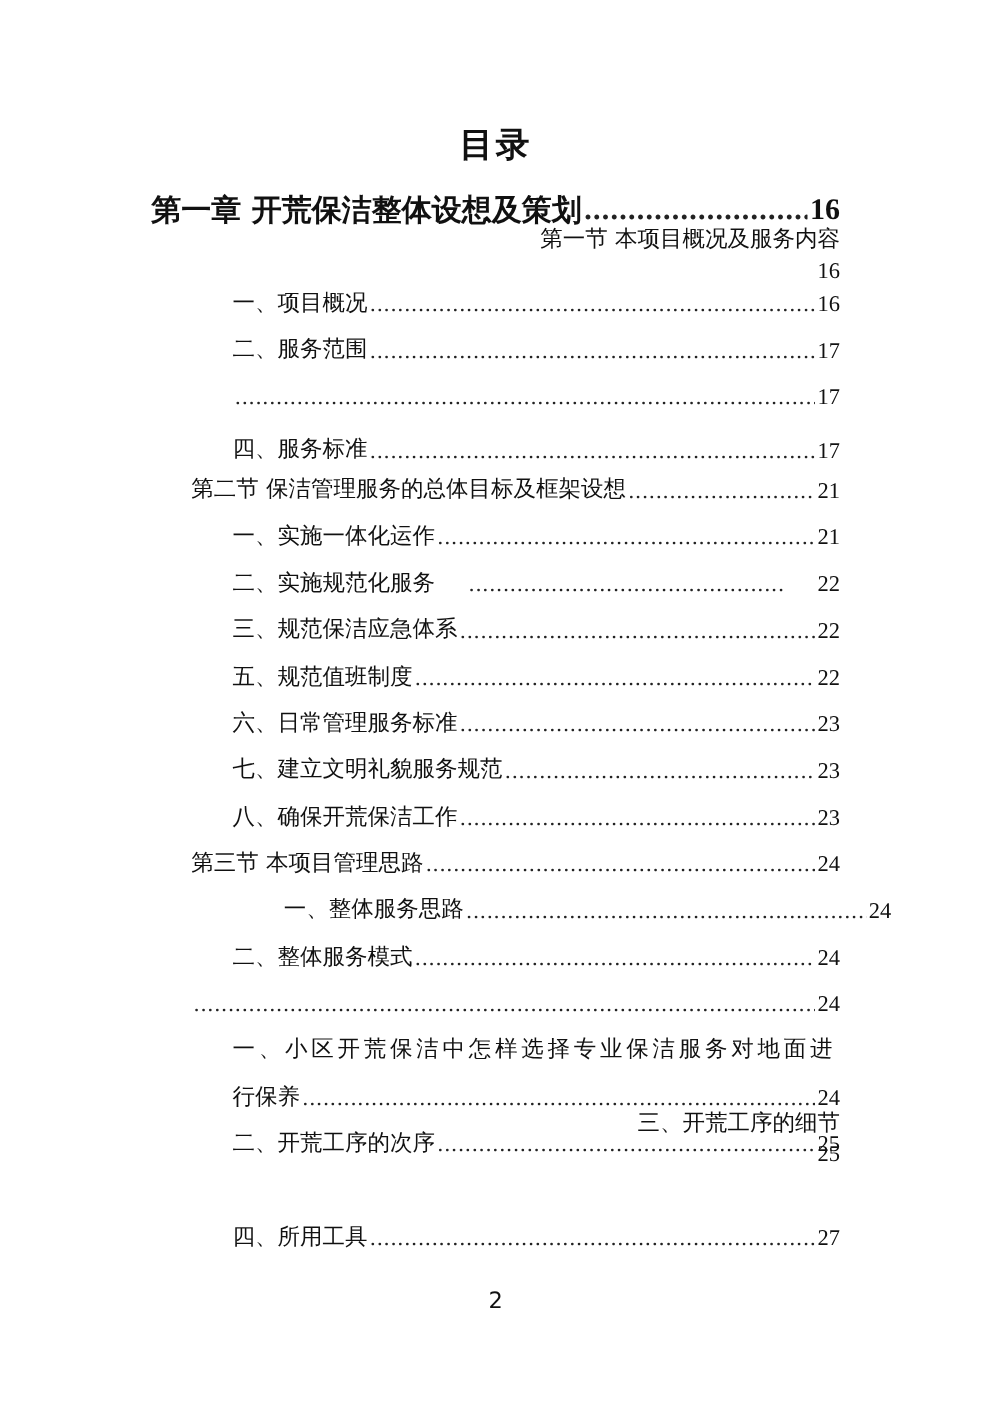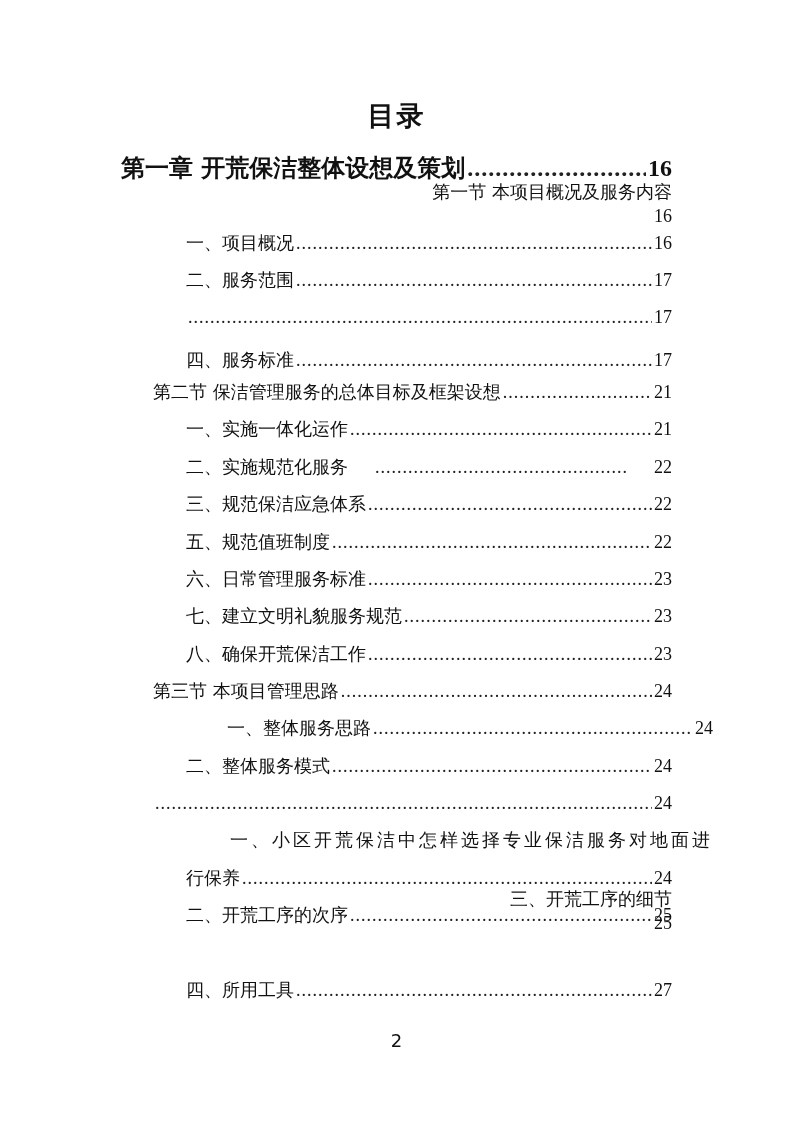--- a/index.html
+++ b/index.html
@@ -8,21 +8,21 @@
   .title { position: absolute; top: 98px; left: 0; width: 793px; text-align: center;
            font-family: "DejaVu Sans", sans-serif; font-weight: bold; font-size: 27px; letter-spacing: 2px; }
   .toc { position: absolute; top: 143px; left: 0; width: 793px; }
   .row { position: absolute; height: 37px; display: flex; align-items: flex-end; font-size: 18px; line-height: 24px; }
   .row .label { white-space: nowrap; flex: 0 0 auto; }
   .row .dots { flex: 1 1 auto; overflow: hidden; white-space: nowrap; margin: 0 2px; letter-spacing: 1px;
                font-family: "Liberation Serif", serif; color: #222; }
   .row .page { flex: 0 0 auto; font-family: "Liberation Serif", serif; }
   .row.chapter { font-family: "DejaVu Sans", sans-serif; font-weight: bold; font-size: 24px; }
   .row.chapter .page, .row.chapter .dots { font-weight: bold; font-family: "Liberation Serif", serif; }
-  .row.plain .label { letter-spacing: 3px; margin-left: 44px; }
+  .row.plain .label { letter-spacing: 3px; }
   .pagenum { position: absolute; top: 1030px; width: 793px; text-align: center;
              font-family: "DejaVu Sans", sans-serif; font-size: 18px; }
 </style>
 </head>
 <body>
 
 <div class="title">目录</div>
 
 <div class="toc">
   <div class="row chapter" style="top:0px;left:121px;width:551px;">

